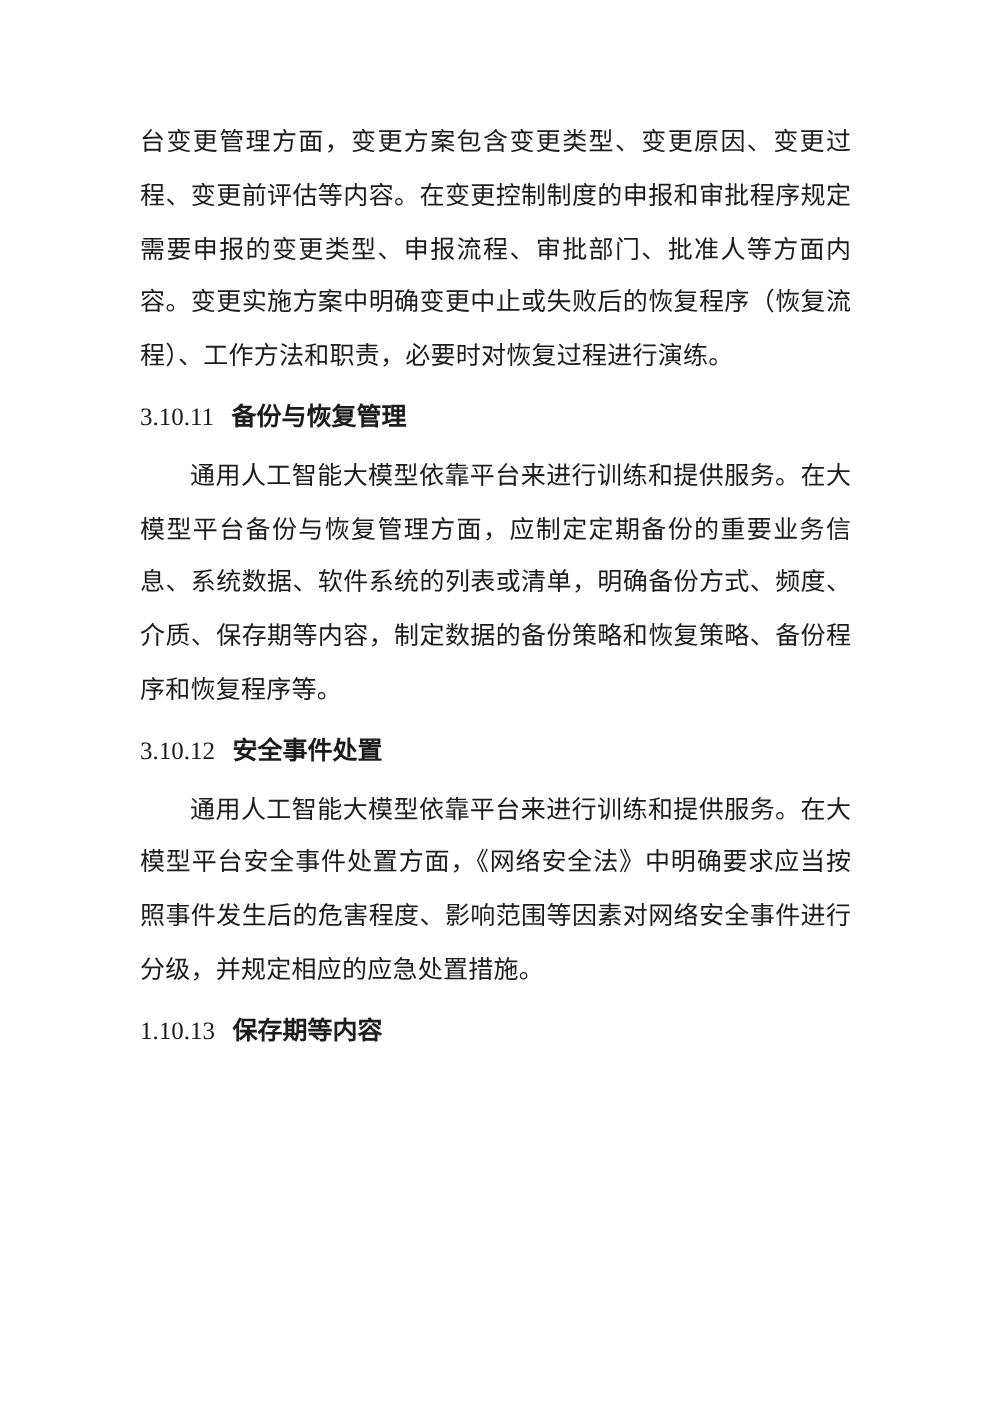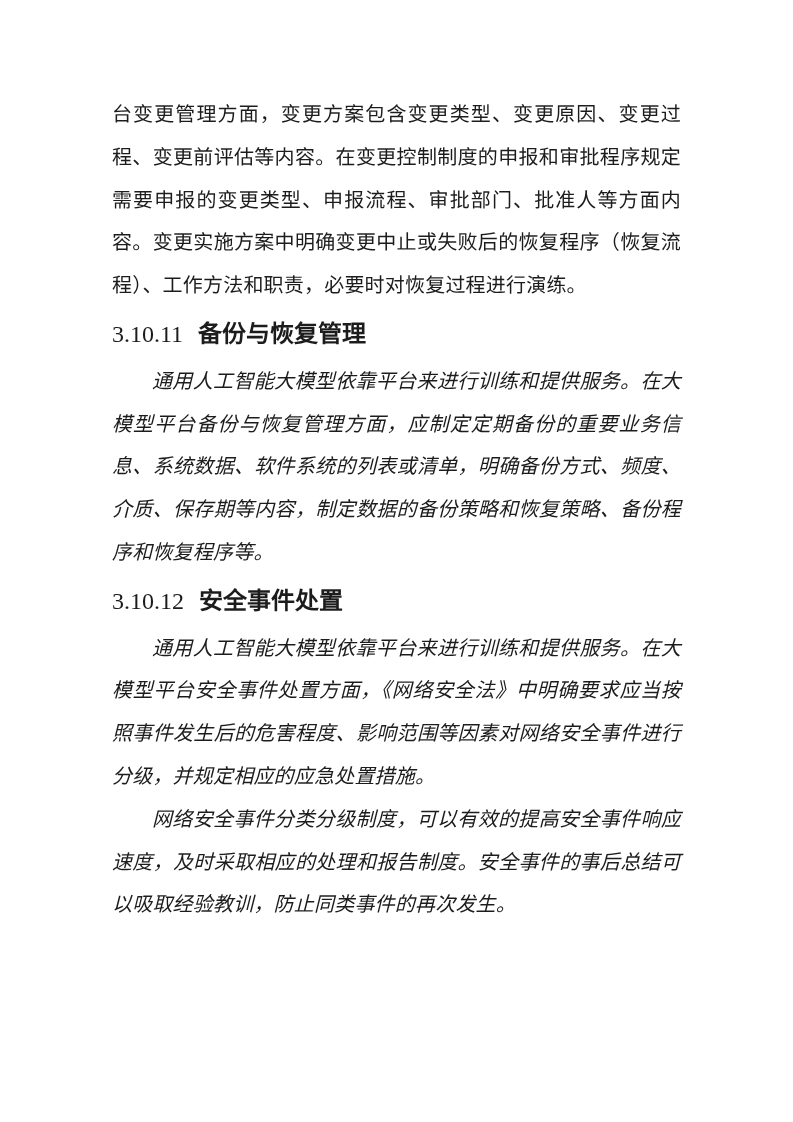--- a/index.html
+++ b/index.html
@@ -25,25 +25,24 @@
   p.body-para {
     margin: 0;
     font-size: 20px;
     line-height: 42.8px;
     text-align: justify;
     letter-spacing: 0.2px;
     word-break: break-all;
   }
   p.indent {
     text-indent: 40px;
-    font-style: italic;
   }
   h2.section-heading {
     margin: 6px 0 4px 0;
-    font-size: 24px;
+    font-size: 20px;
     line-height: 42.8px;
     font-weight: normal;
     text-align: left;
     white-space: nowrap;
   }
   h2.section-heading .sec-num {
     font-family: "Liberation Serif", "DejaVu Serif", serif;
     font-weight: normal;
     margin-right: 9px;
   }
@@ -78,21 +77,20 @@
 
     <p class="body-para indent">通用人工智能大模型依靠平台来进行训练和提供服务。在大模型平台备份与恢复管理方面，应制定定期备份的重要业务信息、系统数据、软件系统的列表或清单，明确备份方式、频度、介质、保存期等内容，制定数据的备份策略和恢复策略、备份程序和恢复程序等。</p>
 
     <h2 class="section-heading">
       <span class="sec-num">3.10.12</span>
       <span class="sec-title">安全事件处置</span>
     </h2>
 
     <p class="body-para indent">通用人工智能大模型依靠平台来进行训练和提供服务。在大模型平台安全事件处置方面，《网络安全法》中明确要求应当按照事件发生后的危害程度、影响范围等因素对网络安全事件进行分级，并规定相应的应急处置措施。</p>
 
-    <p class="body-para indent">网络安全事件分类分级制度，可以有效的提高安全事件响应速度，及时采取相应的处理和报告制度。安全事件的事后总结可以吸取经验教训，防止同类事件的再次发生。</p>
 
     <h2 class="section-heading">
       <span class="sec-num">1.10.13</span>
       <span class="sec-title">保存期等内容</span>
     </h2>
 
 
   </div>
 
   <div class="footer">58</div>

